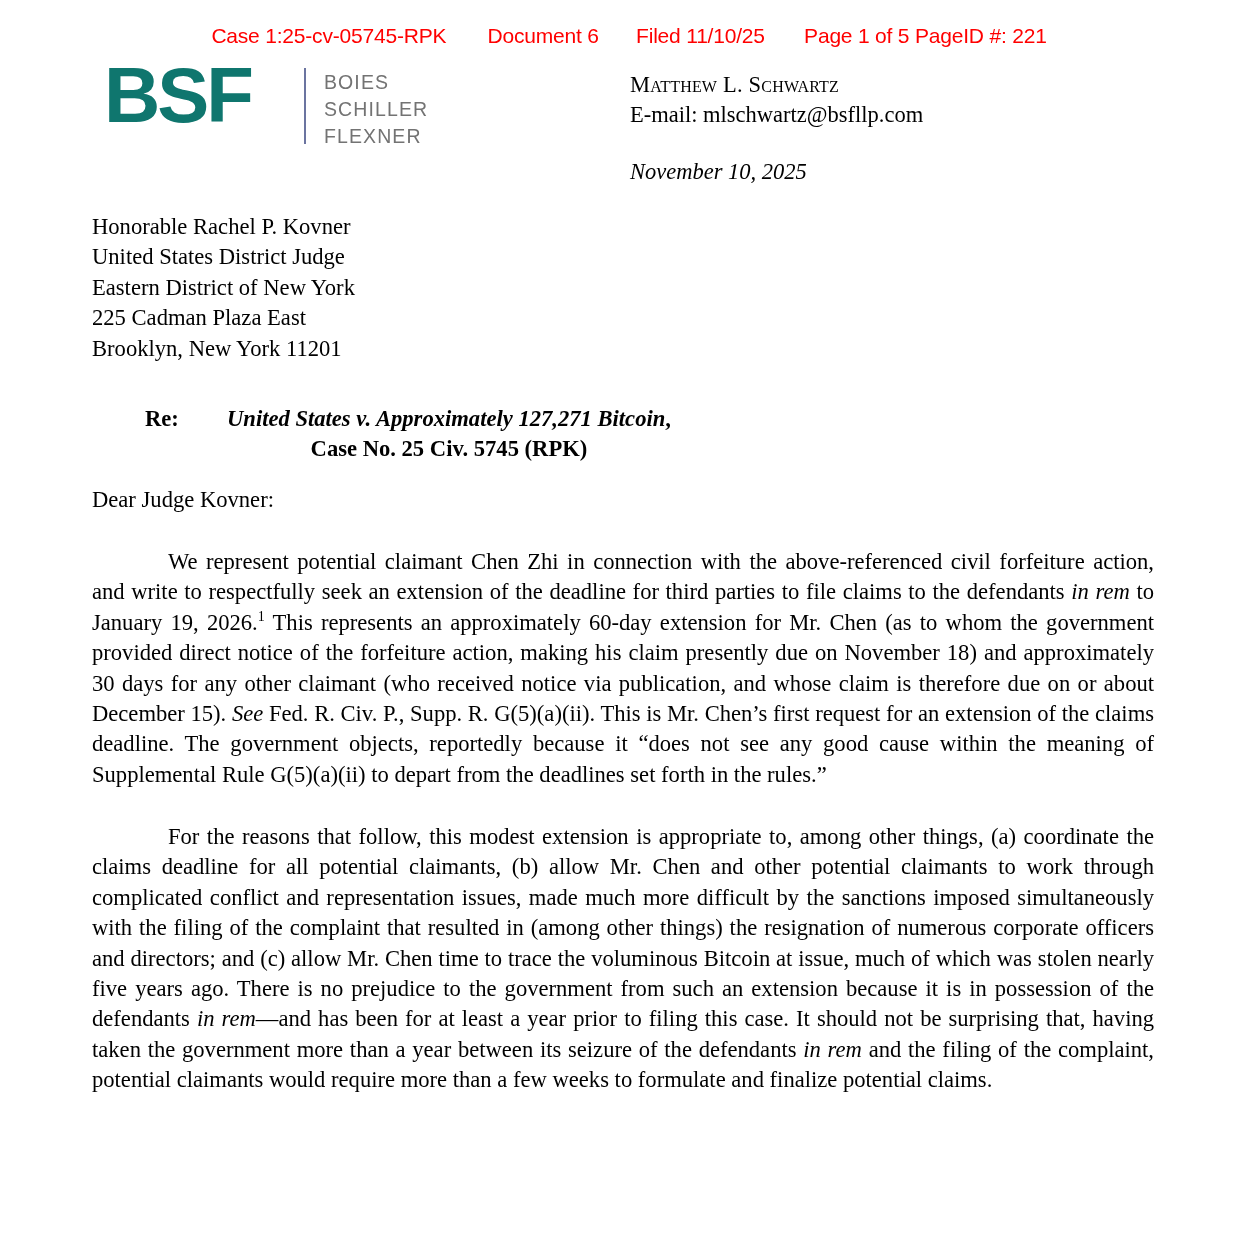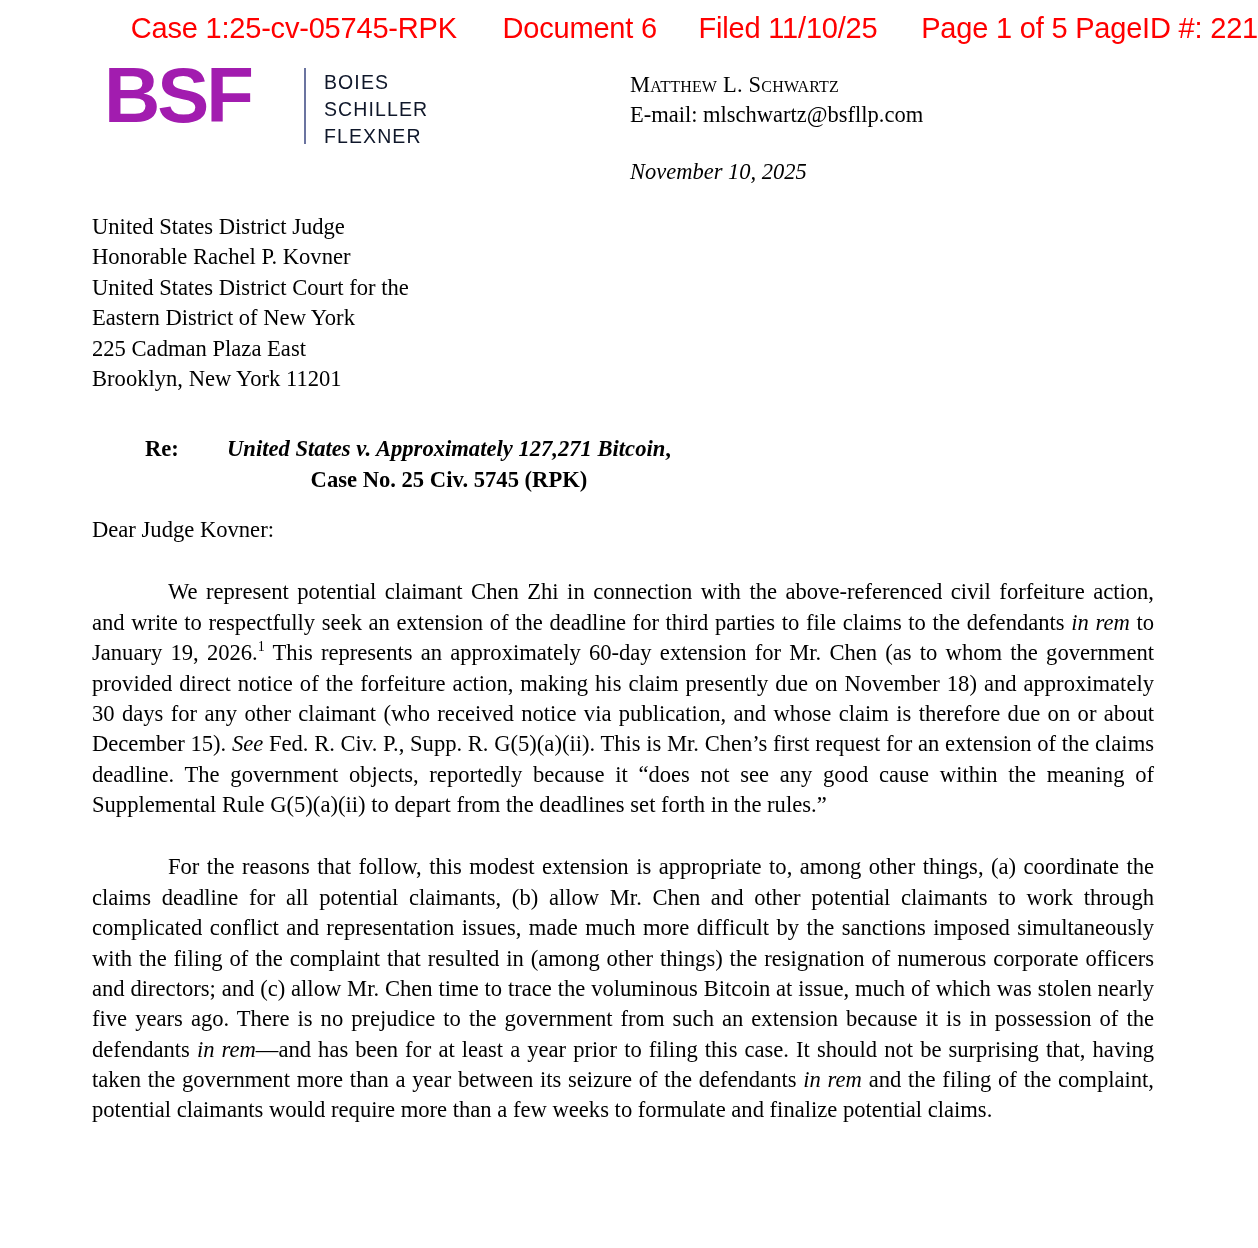--- a/index.html
+++ b/index.html
@@ -12,27 +12,27 @@
     height: 1248px;
     font-family: "Liberation Serif", "DejaVu Serif", serif;
     color: #000000;
     overflow: hidden;
     position: relative;
   }
 
   
   .ecf-stamp {
     position: absolute;
-    top: 12px;
+    top: 24px;
     left: 0;
     width: 1258px;
-    text-align: right;
+    text-align: center;
     color: #ff0000;
     font-family: "Liberation Sans", "DejaVu Sans", sans-serif;
-    font-size: 29px;
+    font-size: 21px;
     letter-spacing: -0.2px;
     white-space: nowrap;
   }
   .ecf-stamp span { display: inline-block; }
   .ecf-gap-1 { width: 30px; }
   .ecf-gap-2 { width: 26px; }
   .ecf-gap-3 { width: 28px; }
 
   
   .page {
@@ -55,21 +55,21 @@
     left: 104px;
     top: 4px;
     display: flex;
     align-items: flex-start;
   }
   .logo-mark {
     font-family: "Liberation Sans", "DejaVu Sans", sans-serif;
     font-weight: bold;
     font-size: 78px;
     line-height: 0.86;
-    color: #a21caf;
+    color: #0f766e;
     letter-spacing: -3px;
     position: relative;
     height: 72px;
     width: 192px;
   }
   .logo-mark .bsf-text {
     position: absolute;
     left: 0;
     top: -4px;
     display: block;
@@ -80,21 +80,21 @@
     background: #6b74a0;
     margin-left: 8px;
     margin-top: 2px;
   }
   .logo-words {
     margin-left: 18px;
     margin-top: 3px;
     font-family: "Liberation Sans", "DejaVu Sans", sans-serif;
     font-size: 19.5px;
     line-height: 1.38;
-    color: #0f172a;
+    color: #737373;
     letter-spacing: 1.1px;
   }
   .logo-words div { white-space: nowrap; }
 
   .contact {
     position: absolute;
     left: 630px;
     top: 8px;
     font-size: 22.5px;
     line-height: 1.32;
@@ -192,23 +192,22 @@
       <div>E-mail: mlschwartz@bsfllp.com</div>
       <div class="date">November 10, 2025</div>
     </div>
 
   </div>
 
   <div class="content">
 
 
     <div class="address-block">
+      <div>Honorable Rachel P. Kovner</div>
       <div>United States District Judge</div>
-      <div>Honorable Rachel P. Kovner</div>
-      <div>United States District Court for the</div>
       <div>Eastern District of New York</div>
       <div>225 Cadman Plaza East</div>
       <div>Brooklyn, New York 11201</div>
     </div>
 
     <div class="re-block">
       <div class="re-label">Re:</div>
       <div class="re-body">
         <div><span class="caption">United States v. Approximately 127,271 Bitcoin</span><span>,</span></div>
         <div>Case No. 25 Civ. 5745 (RPK)</div>

